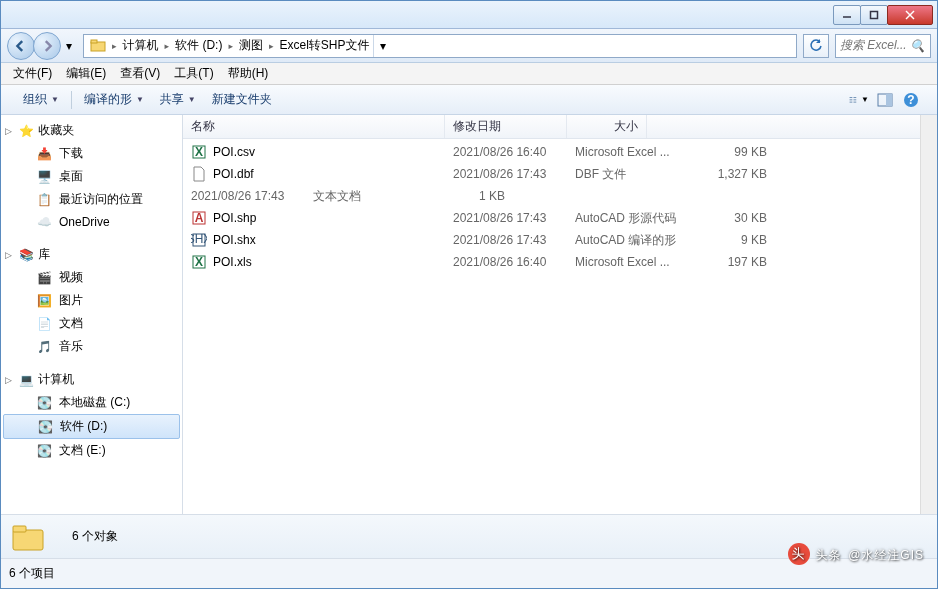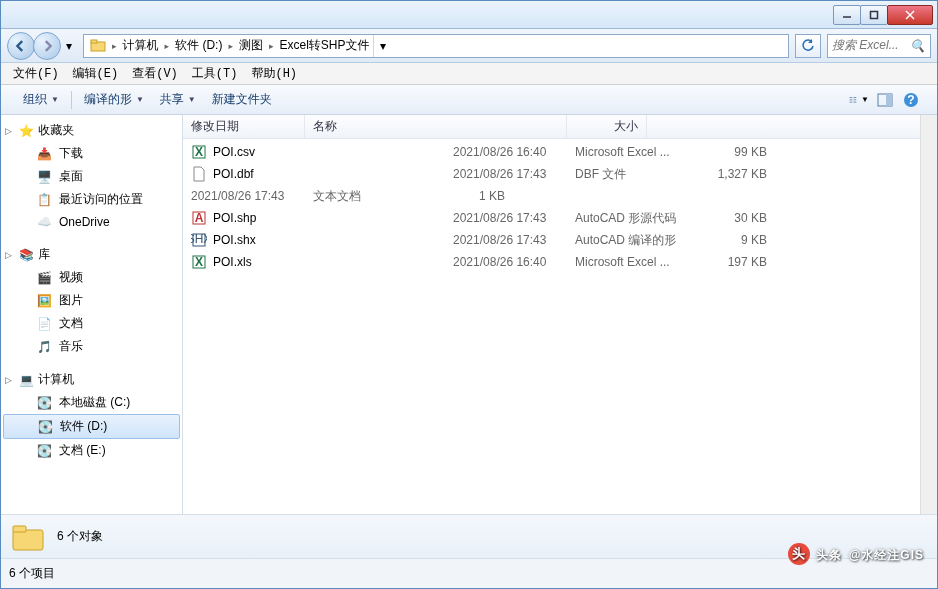--- a/index.html
+++ b/index.html
@@ -20,26 +20,26 @@
 .nav-btn { width: 28px; height: 28px; border-radius: 50%; border:1px solid #7fa6d0; background: radial-gradient(circle at 30% 30%, #e9f3fd, #a8c8e8); display:flex; align-items:center; justify-content:center; }
 .nav-btn+.nav-btn{margin-left:-2px;}
 .nav-btn svg{width:12px;height:12px;}
 .small-drop { width:16px; height:20px; display:flex; align-items:center; justify-content:center;}
 .addr-bar { flex:1; height: 24px; border:1px solid #8fa9c8; background:#fff; display:flex; align-items:center; padding: 0 2px; }
 .addr-bar .folder-ico { width:16px; height:16px; margin:0 4px; }
 .crumb { display:flex; align-items:center; padding: 0 4px; height:100%; cursor:default;}
 .crumb-sep { color:#666; margin: 0 2px; font-size:9px;}
 .addr-drop { width:18px; display:flex; align-items:center; justify-content:center; border-left:1px solid #cbd8e8; height:100%;}
 .refresh-btn { width:26px; height:24px; border:1px solid #8fa9c8; background:linear-gradient(#fff,#e8f0f9); display:flex; align-items:center; justify-content:center;}
-.search-box { width: 104px; height:24px; border:1px solid #8fa9c8; background:#fff; display:flex; align-items:center; padding:0 4px; color:#777; font-style:italic; overflow:hidden; white-space:nowrap;}
+.search-box { width: 96px; height:24px; border:1px solid #8fa9c8; background:#fff; display:flex; align-items:center; padding:0 4px; color:#777; font-style:italic; overflow:hidden; white-space:nowrap;}
 .search-box .sico { margin-left:auto; }
 
 
 .menubar { height: 22px; background:#f4f4f4; border-bottom:1px solid #d0d0d0; display:flex; align-items:center; padding:0 6px; gap:2px;}
-.menu-item { padding: 2px 6px; font-family: Liberation Mono, monospace; }
+.menu-item { padding: 2px 6px; }
 
 
 .toolbar { height: 30px; background: linear-gradient(to bottom,#f8fbfe,#e6eef8); border-bottom:1px solid #c7d5e6; display:flex; align-items:center; padding:0 16px; gap:4px;}
 .tool-item { padding: 3px 6px; display:flex; align-items:center; gap:4px; color:#1a3e6e;}
 .tool-item .drop{font-size:8px; color:#446;}
 .tool-sep{ width:1px; height:18px; background:#c0cfde; margin:0 2px;}
 .toolbar-right{ margin-left:auto; display:flex; align-items:center; gap:6px;}
 .toolbar-right .ico{ width:20px; height:20px; display:flex; align-items:center; justify-content:center;}
 
 
@@ -63,25 +63,25 @@
 .rows { flex:1; padding-top: 2px; overflow:auto;}
 .row { display:flex; align-items:center; height: 22px; }
 .row .c { padding: 0 8px; overflow:hidden; white-space:nowrap; text-overflow:ellipsis;}
 .row .c.name{ width:262px; display:flex; align-items:center; gap:6px;}
 .row .c.date{ width:122px; color:#666;}
 .row .c.type{ width:128px; color:#666;}
 .row .c.size{ width:80px; text-align:right; color:#666;}
 .fico { width:16px; height:16px; display:inline-flex; align-items:center; justify-content:center;}
 
 
-.details-pane { height: 44px; border-top:1px solid #d6dee8; background:linear-gradient(#f4f8fc,#e8f0f8); display:flex; align-items:center; padding: 4px 10px; gap:12px;}
+.details-pane { height: 44px; border-top:1px solid #d6dee8; background:linear-gradient(#f4f8fc,#e8f0f8); display:flex; align-items:center; padding: 4px 10px; gap:27px;}
 .big-folder { width:34px; height:34px; }
 .statusbar { height: 30px; border-top:1px solid #d6dee8; background:#f1f5fa; display:flex; align-items:center; padding:0 8px; justify-content:space-between;}
 
-.watermark { position:absolute; right:14px; bottom: 24px; font-size: 20px; color:#fff; font-weight:700; text-shadow: 0 0 3px rgba(0,0,0,.5), 1px 1px 2px rgba(0,0,0,.6); letter-spacing:1px; pointer-events:none;}
+.watermark { position:absolute; right:14px; bottom: 24px; font-size: 20px; color:#fff; font-weight:400; text-shadow: 0 0 3px rgba(0,0,0,.5), 1px 1px 2px rgba(0,0,0,.6); letter-spacing:1px; pointer-events:none;}
 .wm-logo { display:inline-block; width:22px; height:22px; border-radius:50%; background:#e84c3d; color:#fff; text-align:center; line-height:22px; font-size:13px; vertical-align:middle; margin-right:6px;}
 
 .scrollbar-v { width:17px; background:#f0f0f0; border-left:1px solid #ddd;}
 </style>
 </head>
 <body>
 
 <div class="window">
 
   <div class="titlebar">
@@ -248,22 +248,22 @@
           </div>
         <div class="side-item">
             <span class="sico">💽</span>
             <span>文档 (E:)</span>
           </div>
       </div>
     </div>
 
     <div class="file-area">
       <div class="col-headers">
+        <div class="col name">名称</div>
         <div class="col date">修改日期</div>
-        <div class="col name">名称</div>
         <div class="col size">大小</div>
       </div>
       <div class="rows" id="rows">
           <div class="row">
             <div class="c name">
               <span class="fico">
                 <svg width="16" height="16" viewBox="0 0 16 16">
                   <rect x="2" y="2" width="12" height="12" fill="#fff" stroke="#1f7246"></rect>
                   <text x="8" y="12" text-anchor="middle" fill="#1f7246" font-size="9" font-weight="bold">X</text>
                 </svg>

